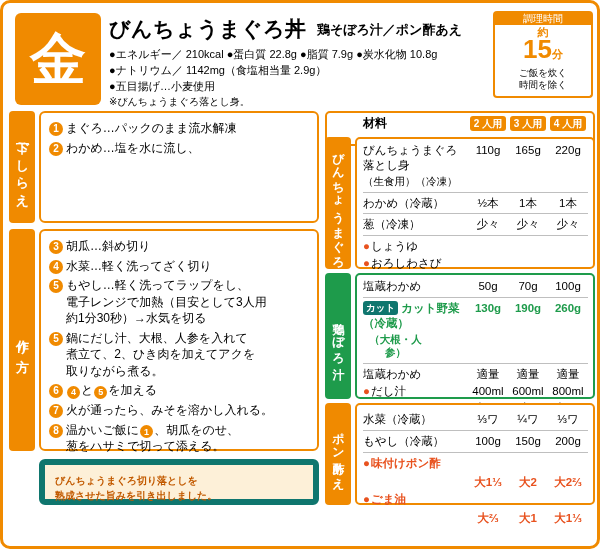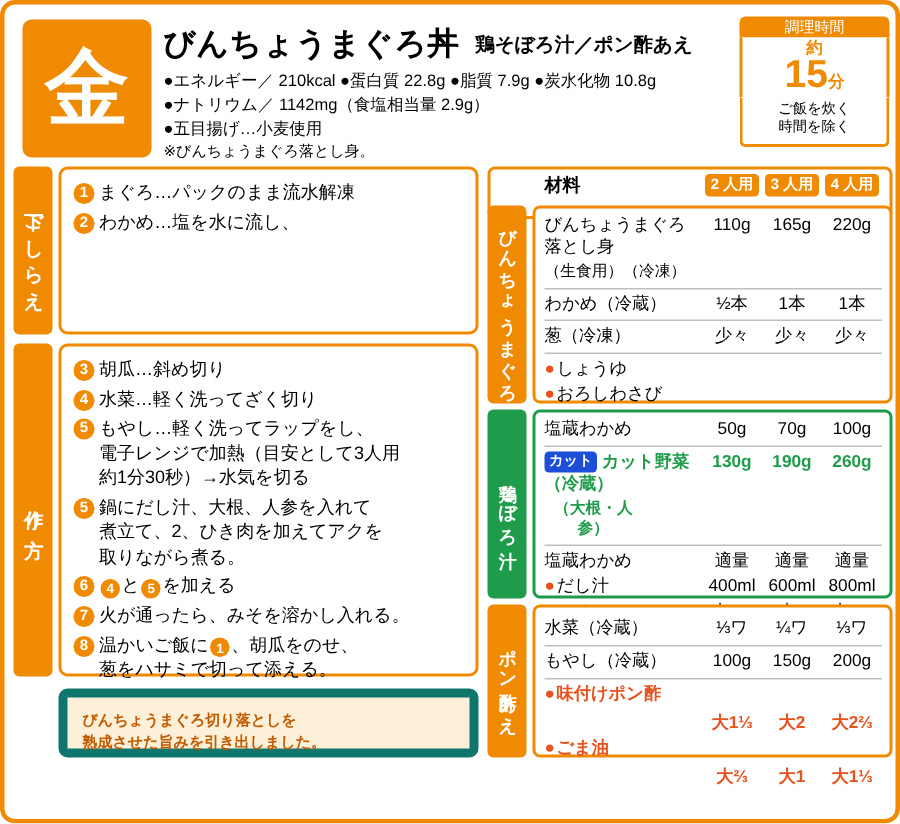--- a/index.html
+++ b/index.html
@@ -109,21 +109,21 @@
   .hdr-chip{
     display:inline-block;background:#f08a00;color:#fff;border-radius:3px;
     font-size:10px;font-weight:bold;padding:1px 4px;
   }
   .hdr-name{font-weight:bold;font-size:12px;}
   .sub{font-size:10.5px;}
   .dot{color:#e8521f;font-weight:bold;margin-right:1px;}
   .orange-txt{color:#e8521f;font-weight:bold;margin-top:19px;}
   .green-txt{color:#1e9b4b;font-weight:bold;}
   .cut-chip{
-    display:inline-block;background:#1d4ed8;color:#fff;border-radius:3px;
+    display:inline-block;background:#0f766e;color:#fff;border-radius:3px;
     font-size:9.5px;font-weight:bold;padding:1px 3px;margin-right:3px;vertical-align:1px;
   }
   .sep{border-top:1px solid #bfbfbf;margin:2px 0;}
 </style>
 </head>
 <body>
 
 <div class="page">
 
   <div class="header">

